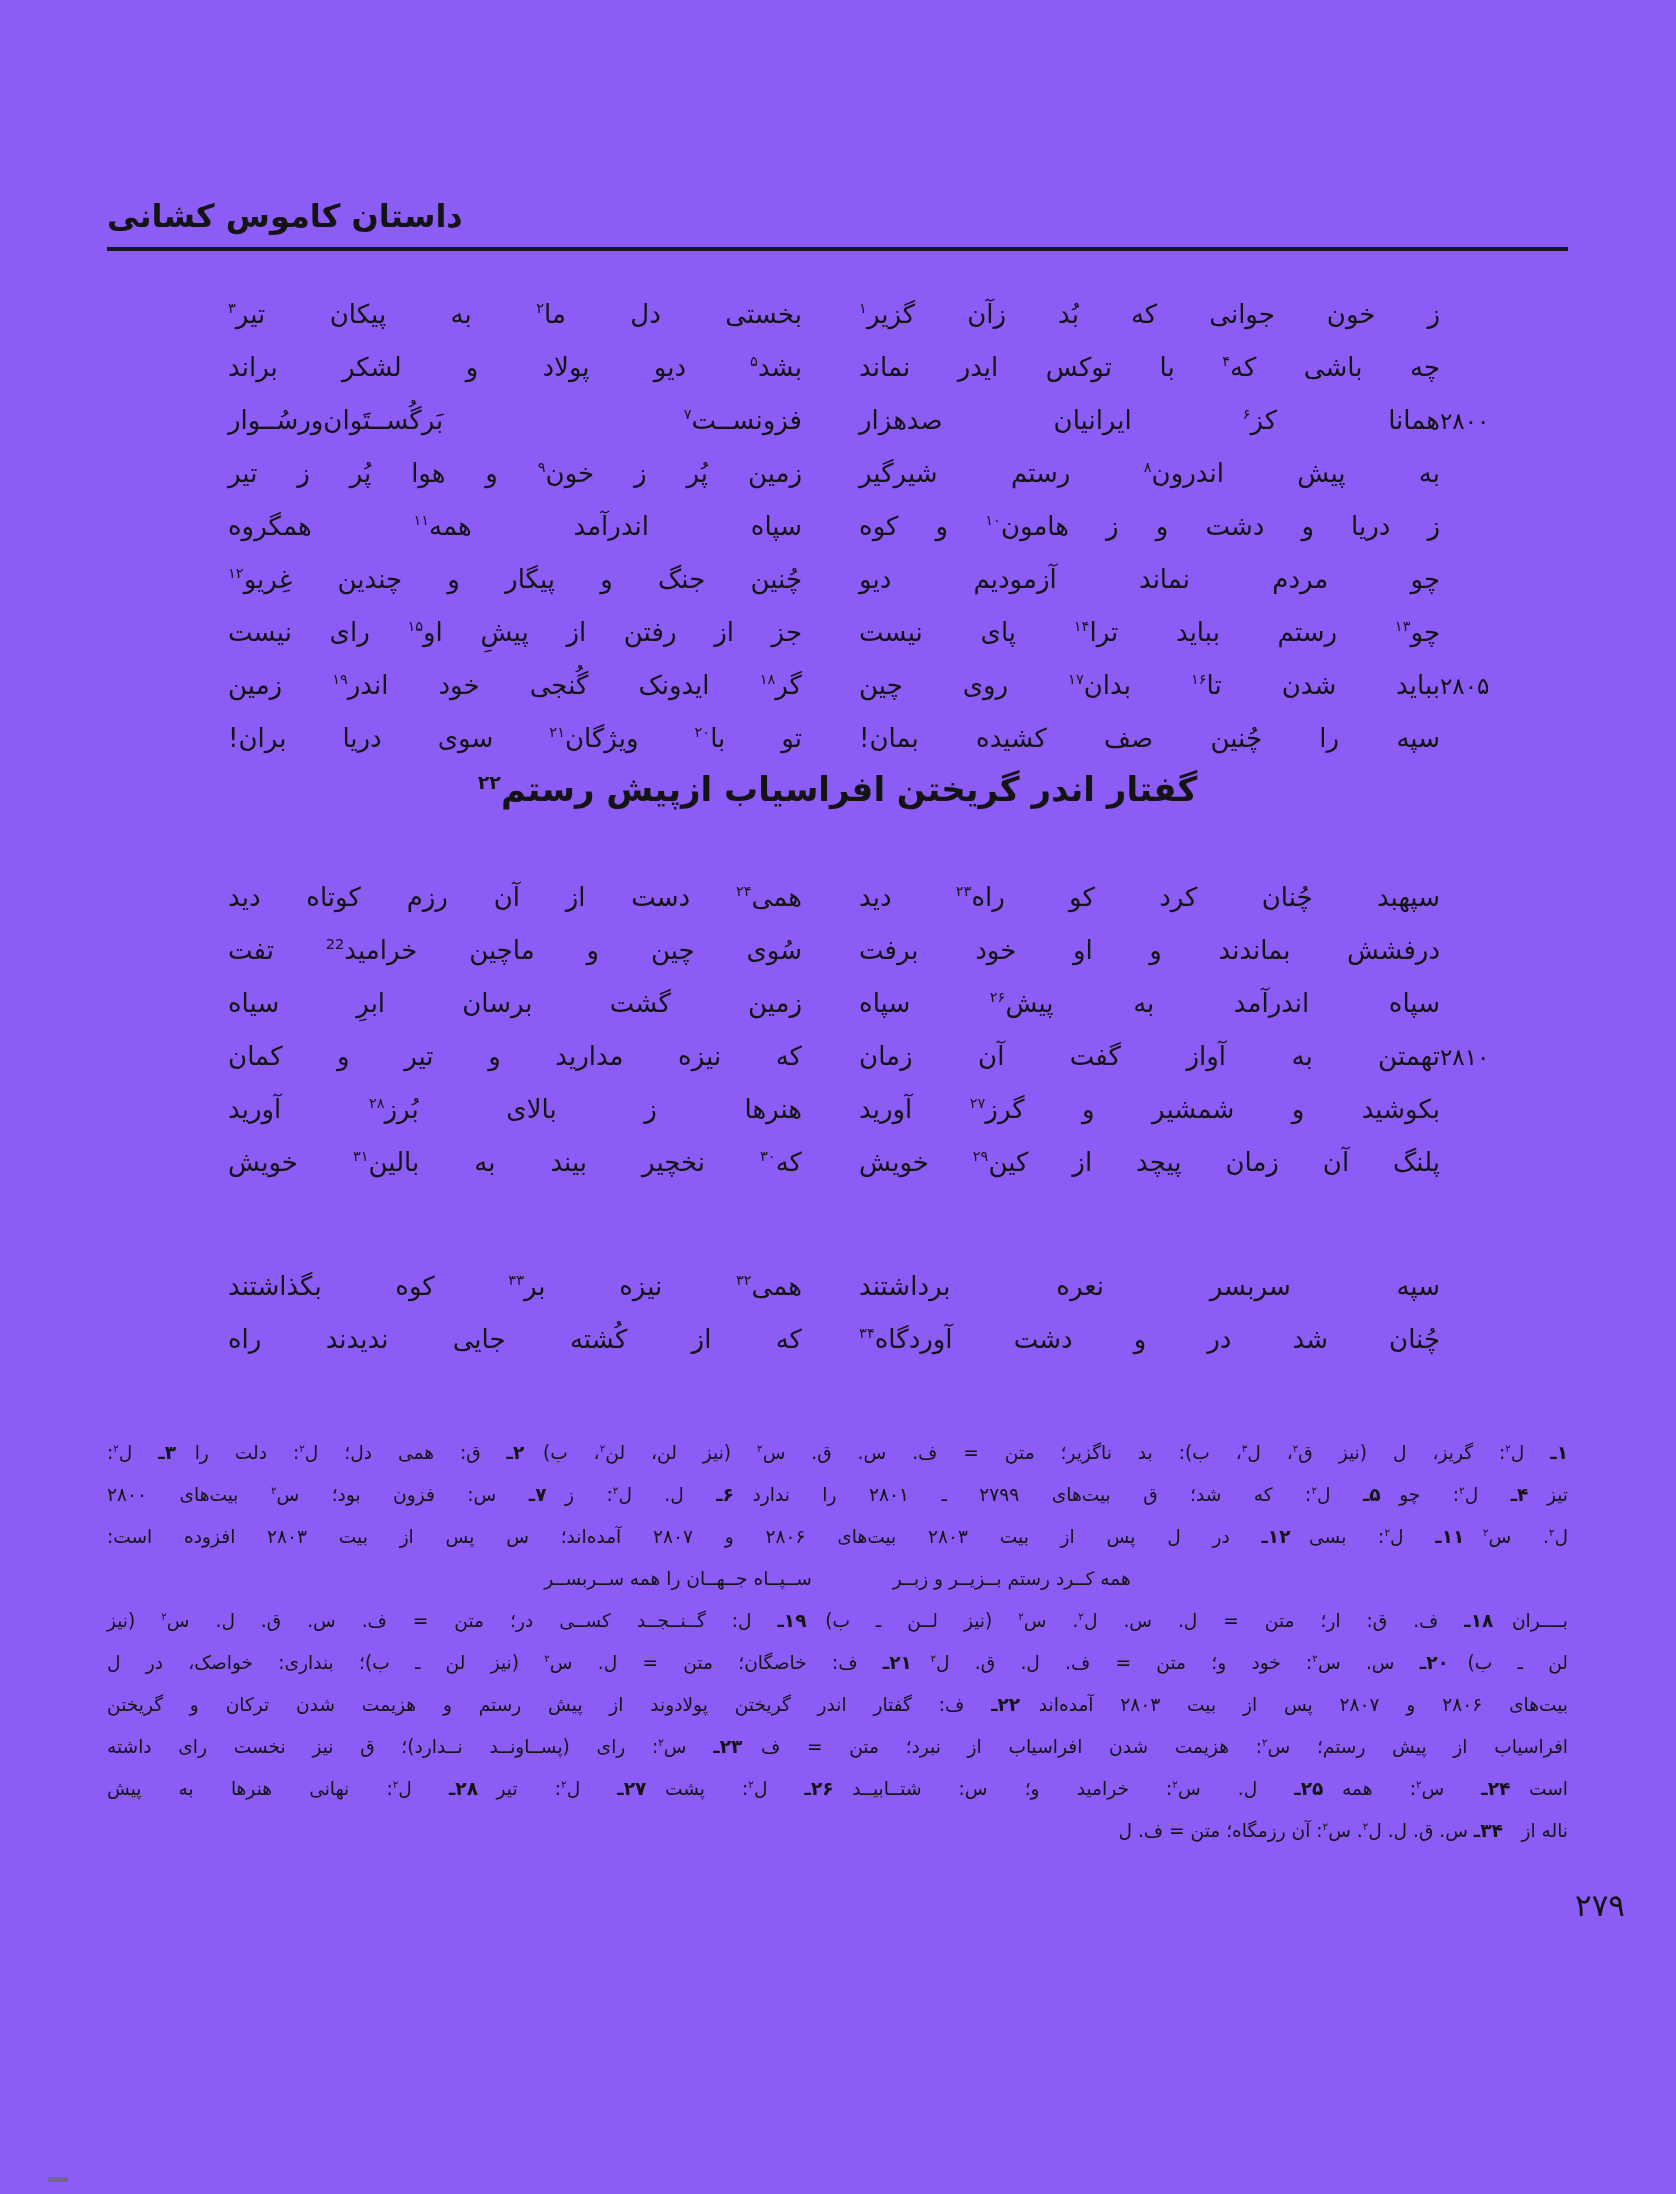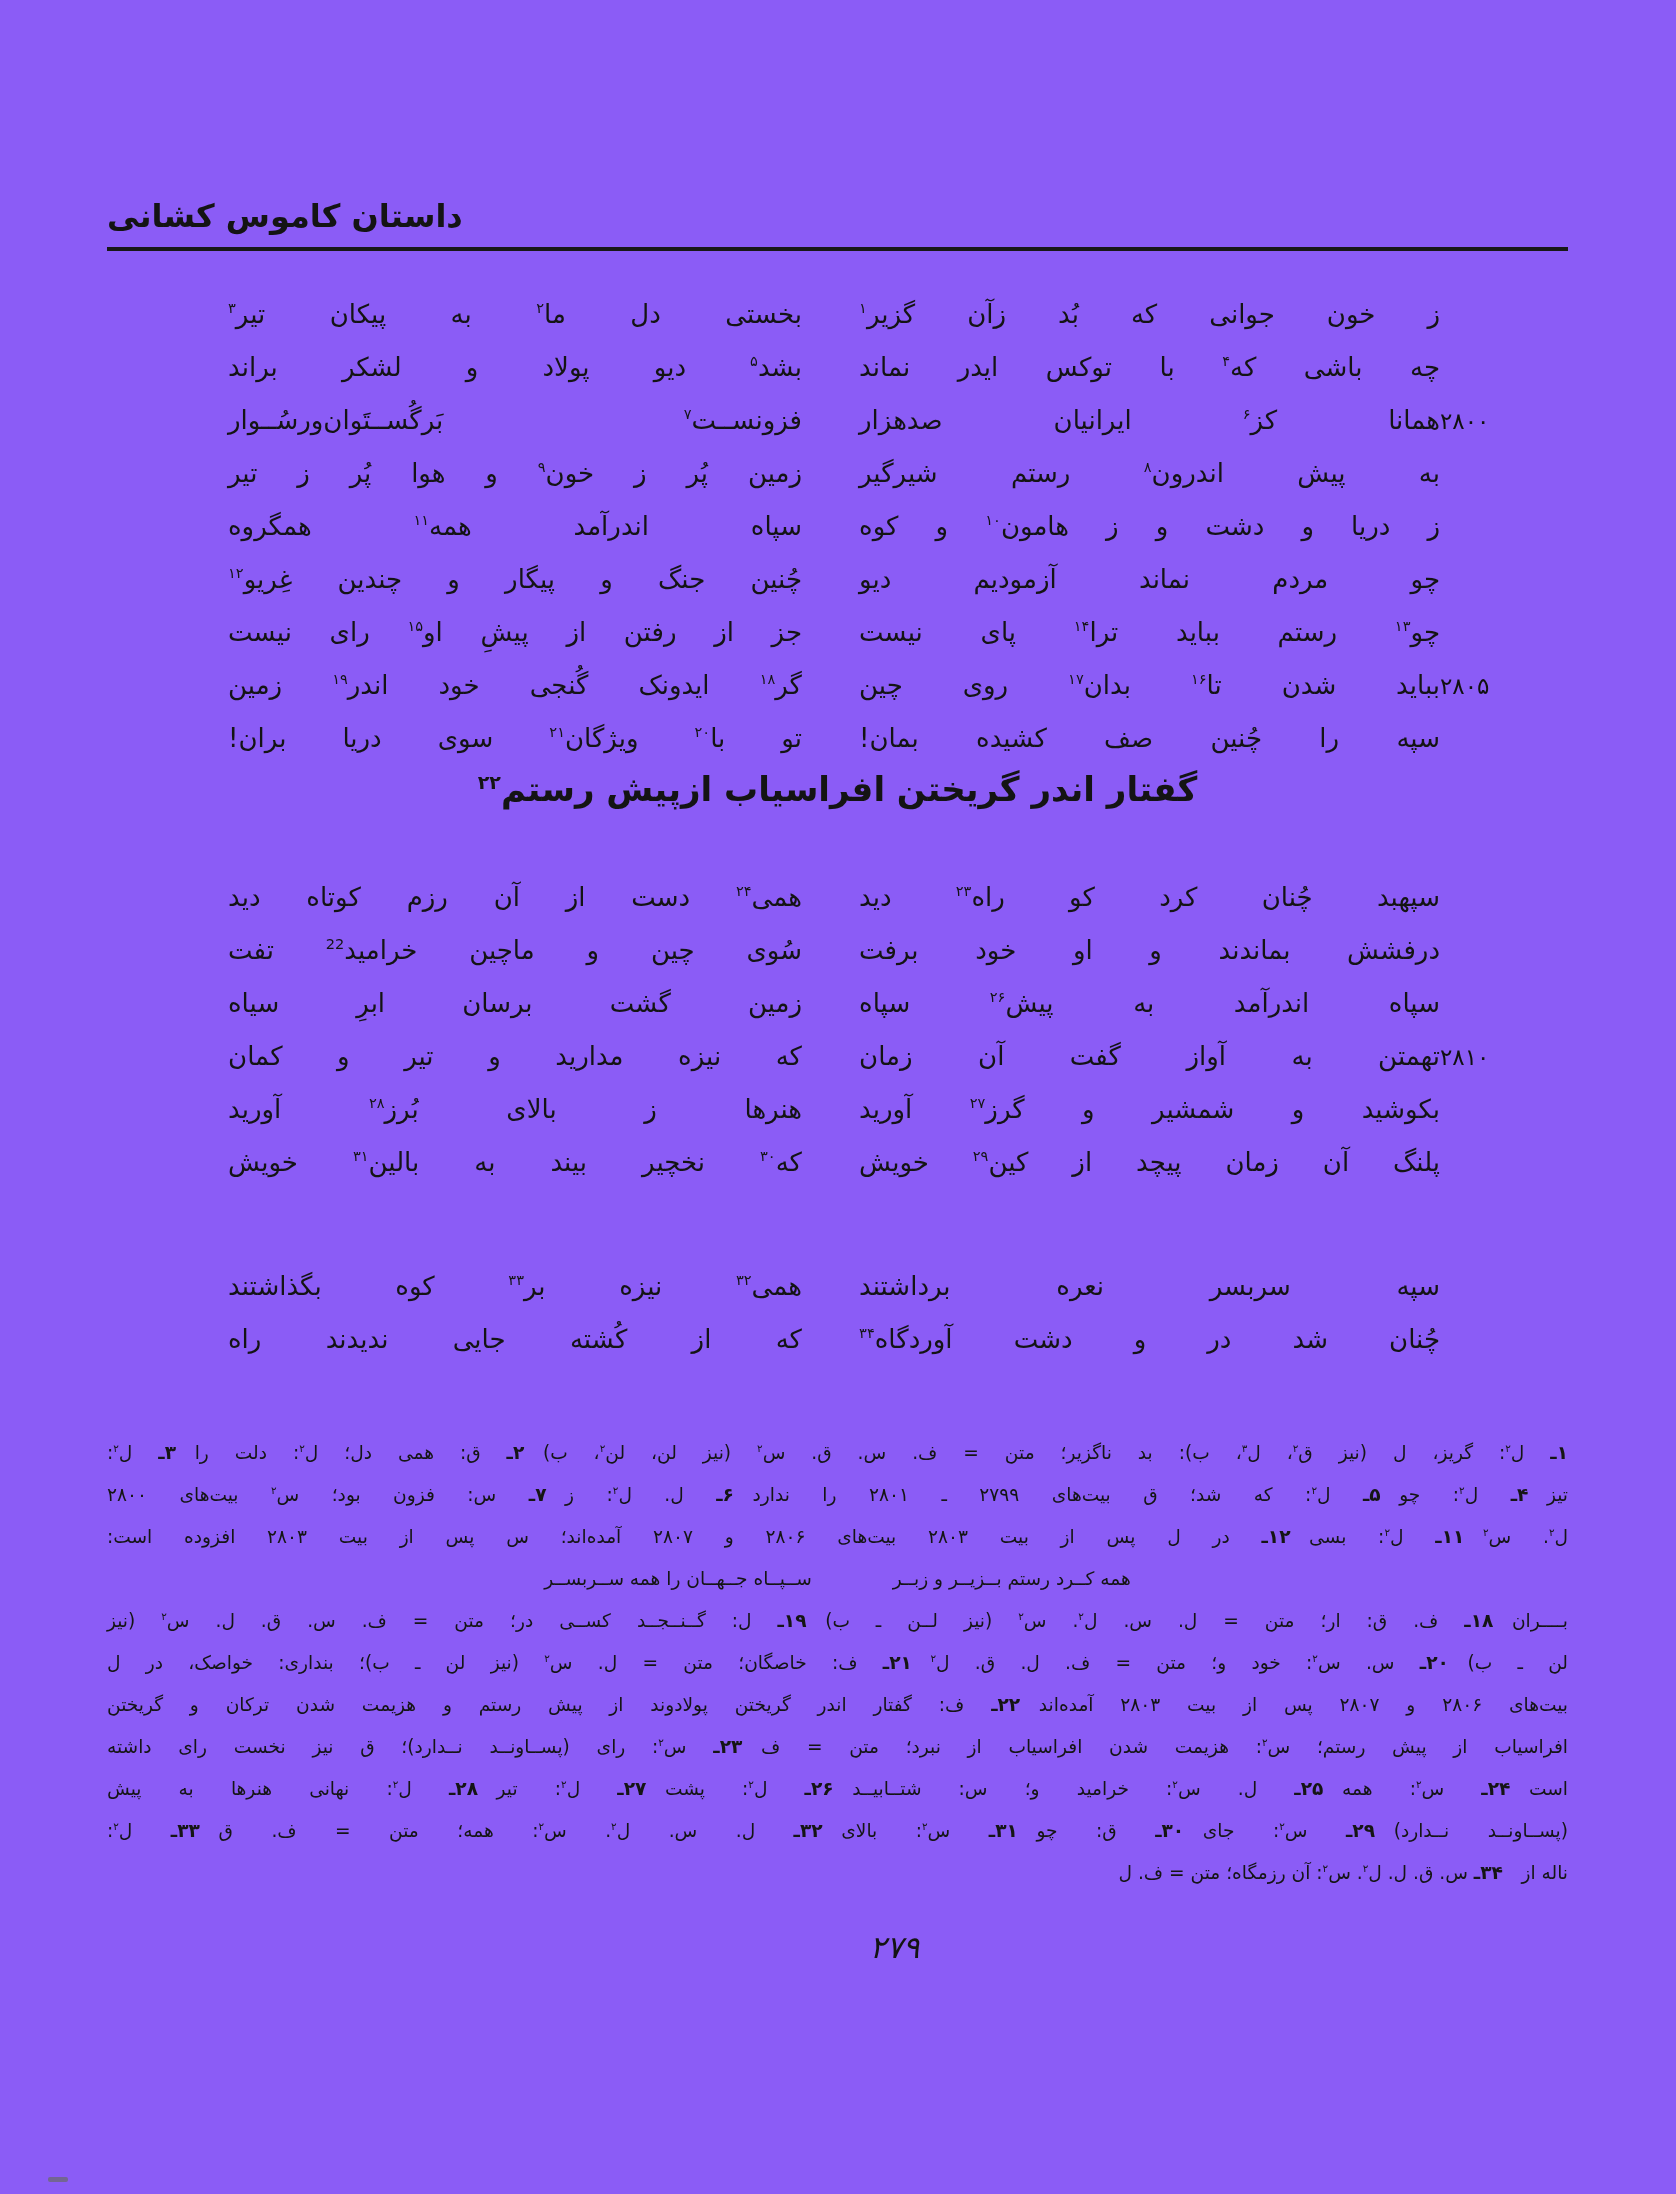--- a/index.html
+++ b/index.html
@@ -50,23 +50,22 @@
     text-align-last:justify;
   }
   .fline.last{text-align-last:right;}
   .fverse{
     line-height:42px;height:42px;
     display:flex;justify-content:center;gap:81px;
     font-size:18.6px;
   }
   
   .page-number{
-    margin-top:35px;text-align:center;font-size:31px;
+    margin-top:35px;font-size:31px;
     transform:translateX(57px); 
-    font-style:italic;
   }
   .scan-mark{position:absolute;left:49px;bottom:12px;width:20px;height:4.7px;background:#6a6a6a;border-radius:2px;opacity:.7;}
 </style>
 </head>
 <body>
 
 <div class="page">
   <div class="content">
 
     <div class="book-header">
@@ -429,21 +428,20 @@
         <div class="fline">ل<sup>۲</sup>. س<sup>۲</sup> <b>۱۱ـ</b> ل<sup>۲</sup>: بسی <b>۱۲ـ</b> در ل پس از بیت ۲۸۰۳ بیت‌های ۲۸۰۶ و ۲۸۰۷ آمده‌اند؛ س پس از بیت ۲۸۰۳ افزوده است:</div>
         <div class="fverse">
           <span>همه کــرد رستم بــزیــر و زبــر</span>
           <span>ســپــاه جــهــان را همه ســربســر</span>
         </div>
         <div class="fline">بــــران <b>۱۸ـ</b> ف. ق: ار؛ متن = ل. س. ل<sup>۲</sup>. س<sup>۲</sup> (نیز لــن ـ ب) <b>۱۹ـ</b> ل: گــنــجــد کســی در؛ متن = ف. س. ق. ل. س<sup>۲</sup> (نیز</div>
         <div class="fline">لن ـ ب) <b>۲۰ـ</b> س. س<sup>۲</sup>: خود و؛ متن = ف. ل. ق. ل<sup>۲</sup> <b>۲۱ـ</b> ف: خاصگان؛ متن = ل. س<sup>۲</sup> (نیز لن ـ ب)؛ بنداری: خواصک، در ل</div>
         <div class="fline">بیت‌های ۲۸۰۶ و ۲۸۰۷ پس از بیت ۲۸۰۳ آمده‌اند <b>۲۲ـ</b> ف: گفتار اندر گریختن پولادوند از پیش رستم و هزیمت شدن ترکان و گریختن</div>
         <div class="fline">افراسیاب از پیش رستم؛ س<sup>۲</sup>: هزیمت شدن افراسیاب از نبرد؛ متن = ف <b>۲۳ـ</b> س<sup>۲</sup>: رای (پســاونــد نــدارد)؛ ق نیز نخست رای داشته</div>
         <div class="fline">است <b>۲۴ـ</b> س<sup>۲</sup>: همه <b>۲۵ـ</b> ل. س<sup>۲</sup>: خرامید و؛ س: شتــابیــد <b>۲۶ـ</b> ل<sup>۲</sup>: پشت <b>۲۷ـ</b> ل<sup>۲</sup>: تیر <b>۲۸ـ</b> ل<sup>۲</sup>: نهانی هنرها به پیش</div>
-        <div class="fline">(پســاونــد نــدارد) <b>۲۹ـ</b> س<sup>۲</sup>: جای <b>۳۰ـ</b> ق: چو <b>۳۱ـ</b> س<sup>۲</sup>: بالای <b>۳۲ـ</b> ل. س. ل<sup>۲</sup>. س<sup>۲</sup>: همه؛ متن = ف. ق <b>۳۳ـ</b> ل<sup>۲</sup>:</div>
         <div class="fline last">ناله از <b>۳۴ـ</b> س. ق. ل. ل<sup>۲</sup>. س<sup>۲</sup>: آن رزمگاه؛ متن = ف. ل</div>
       </div>
 
     <div class="page-number">۲۷۹</div>
   </div>
 
   <div class="scan-mark"></div>
 </div>
 
 

